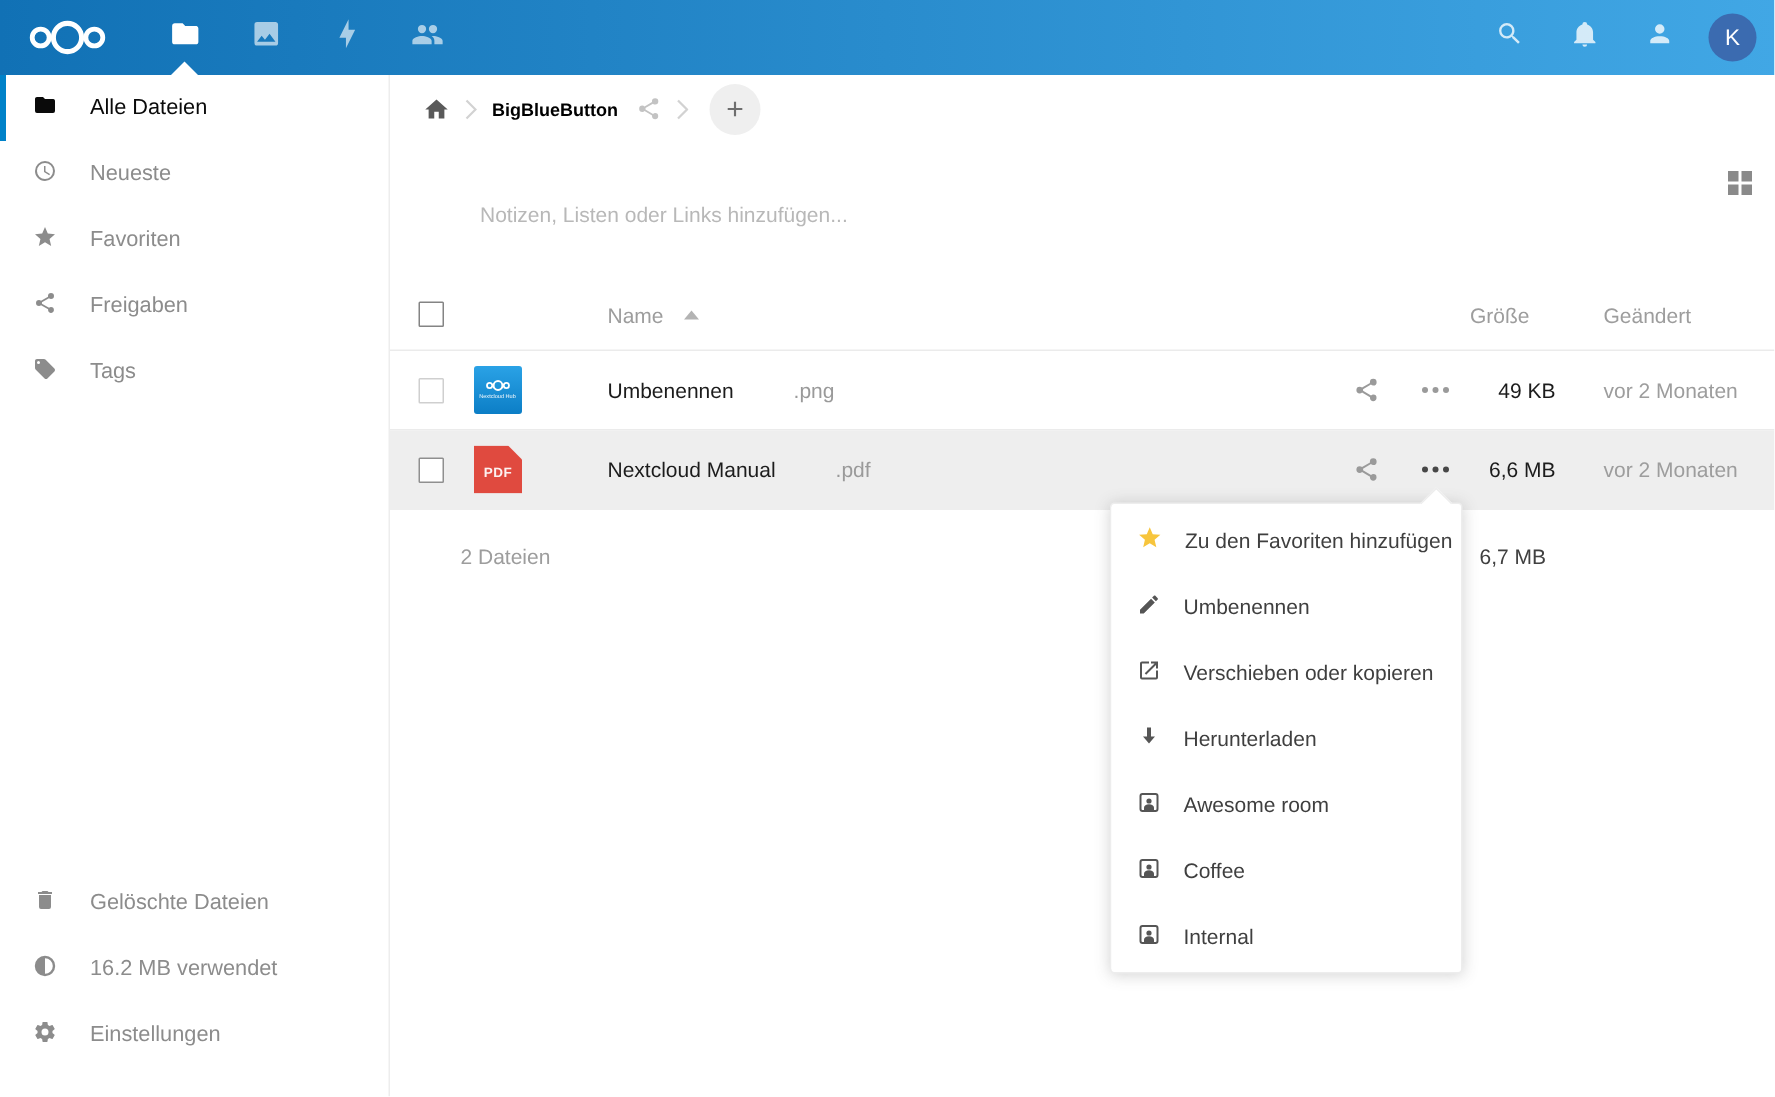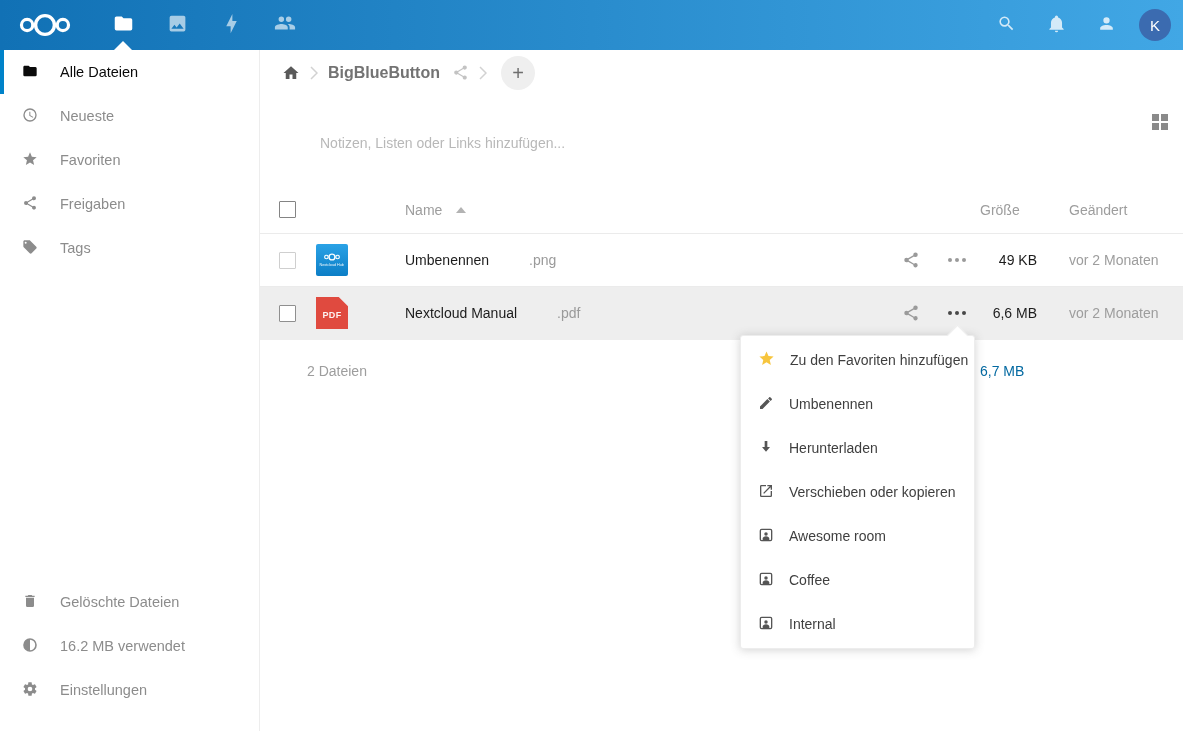--- a/index.html
+++ b/index.html
@@ -39,21 +39,21 @@
     background:var(--accent,#0082c9); }
   .side-footer { margin-top:auto; padding-bottom:19px; }
 
   .content { flex:1; position:relative; }
 
   
   .crumbbar { height:45px; display:flex; align-items:center; padding-left:22px; }
   .crumb-home { display:flex; cursor:pointer; }
   .crumb-home svg { fill:#5a5a5a; }
   .chev { margin:0 10px; display:flex; }
-  .crumb-name { font-size:16px; font-weight:bold; color:#737373; cursor:pointer; }
+  .crumb-name { font-size:12px; font-weight:bold; color:#000000; cursor:pointer; }
   .crumb-share { margin-left:12px; display:flex; cursor:pointer; }
   .crumb-share svg { fill:#c3c3c3; }
   .plus-btn { width:34px; height:34px; border-radius:50%; background:#efefef; border:none;
     color:#6e6e6e; font-size:20px; line-height:1; display:flex; align-items:center;
     justify-content:center; cursor:pointer; margin-left:4px; }
   .grid-toggle { position:absolute; right:15px; top:64px; display:grid;
     grid-template-columns:7px 7px; grid-gap:2px; cursor:pointer; }
   .grid-toggle i { width:7px; height:7px; background:#8a8a8a; display:block; }
 
   
@@ -79,21 +79,21 @@
   .dots.dark i { background:#474747; }
   .cell-size { width:57px; font-size:14px; color:var(--text-dark,#1c1c1c); text-align:right; }
   .cell-mod { width:114px; margin-left:32px; font-size:14px; color:#9d9d9d; }
   .head .hname { color:#9d9d9d; font-size:14px; display:flex; align-items:center; cursor:pointer; }
   .sort-caret { width:0; height:0; border-left:5px solid transparent; border-right:5px solid transparent;
     border-bottom:6px solid #b3b3b3; margin-left:14px; }
   .head .cell-size { color:#9d9d9d; text-align:left; cursor:pointer; }
   .head .cell-mod { cursor:pointer; }
   .sumrow { display:flex; align-items:center; height:62px; }
   .sum-label { margin-left:47px; color:#9d9d9d; font-size:14px; }
-  .sum-size { margin-left:auto; width:57px; text-align:left; color:#0369a1; font-size:14px; }
+  .sum-size { margin-left:auto; width:57px; text-align:center; color:#404040; font-size:14px; }
   .sum-spacer { width:146px; }
 
   
   .thumb { width:32px; height:32px; border-radius:2px;
     background:linear-gradient(#2aa2e6,#0c7ec6); display:flex; flex-direction:column;
     align-items:center; justify-content:center; overflow:hidden; }
   .thumb .cap { font-size:6px; transform:scale(.62); color:rgba(255,255,255,.95); white-space:nowrap; }
   .pdficon { width:32px; height:32px; position:relative; background:var(--pdf-red,#e04a3f);
     clip-path:polygon(0 0, 71% 0, 100% 29%, 100% 100%, 0 100%);
     display:flex; align-items:center; justify-content:center; }
@@ -392,33 +392,33 @@
         <svg width="16" height="16" viewBox="0 0 24 24">
             <path d="M20.71,7.04C21.1,6.65 21.1,6 20.71,5.63L18.37,3.29C18,2.9 17.35,2.9 16.96,3.29L15.12,5.12L18.87,8.87M3,17.25V21H6.75L17.81,9.93L14.06,6.18L3,17.25Z"></path>
           </svg>
       </span>
       <span>Umbenennen</span>
     </div>
 
     <div class="ctx-item">
       <span>
         <svg width="16" height="16" viewBox="0 0 24 24">
+            <path d="M14,3V5H17.59L7.76,14.83L9.17,16.24L19,6.41V10H21V3M19,19H5V5H12V3H5C3.89,3 3,3.9 3,5V19A2,2 0 0,0 5,21H19A2,2 0 0,0 21,19V12H19V19Z"></path>
+          </svg>
+      </span>
+      <span>Verschieben oder kopieren</span>
+    </div>
+
+    <div class="ctx-item">
+      <span>
+        <svg width="16" height="16" viewBox="0 0 24 24">
             <path d="M10 3h4v9h4l-6 7-6-7h4z"></path>
           </svg>
       </span>
       <span>Herunterladen</span>
-    </div>
-
-    <div class="ctx-item">
-      <span>
-        <svg width="16" height="16" viewBox="0 0 24 24">
-            <path d="M14,3V5H17.59L7.76,14.83L9.17,16.24L19,6.41V10H21V3M19,19H5V5H12V3H5C3.89,3 3,3.9 3,5V19A2,2 0 0,0 5,21H19A2,2 0 0,0 21,19V12H19V19Z"></path>
-          </svg>
-      </span>
-      <span>Verschieben oder kopieren</span>
     </div>
 
     <div class="ctx-item">
       <span>
         <svg width="16" height="16" viewBox="0 0 24 24">
             <rect x="3.5" y="3.5" width="17" height="17" rx="2" fill="none" stroke="#555" stroke-width="2"></rect>
             <circle cx="12" cy="10.5" r="2.6"></circle>
             <path d="M12 13.8c-2.8 0-5 1.5-5 3.4v2.3h10v-2.3c0-1.9-2.2-3.4-5-3.4z"></path>
           </svg>
       </span>

